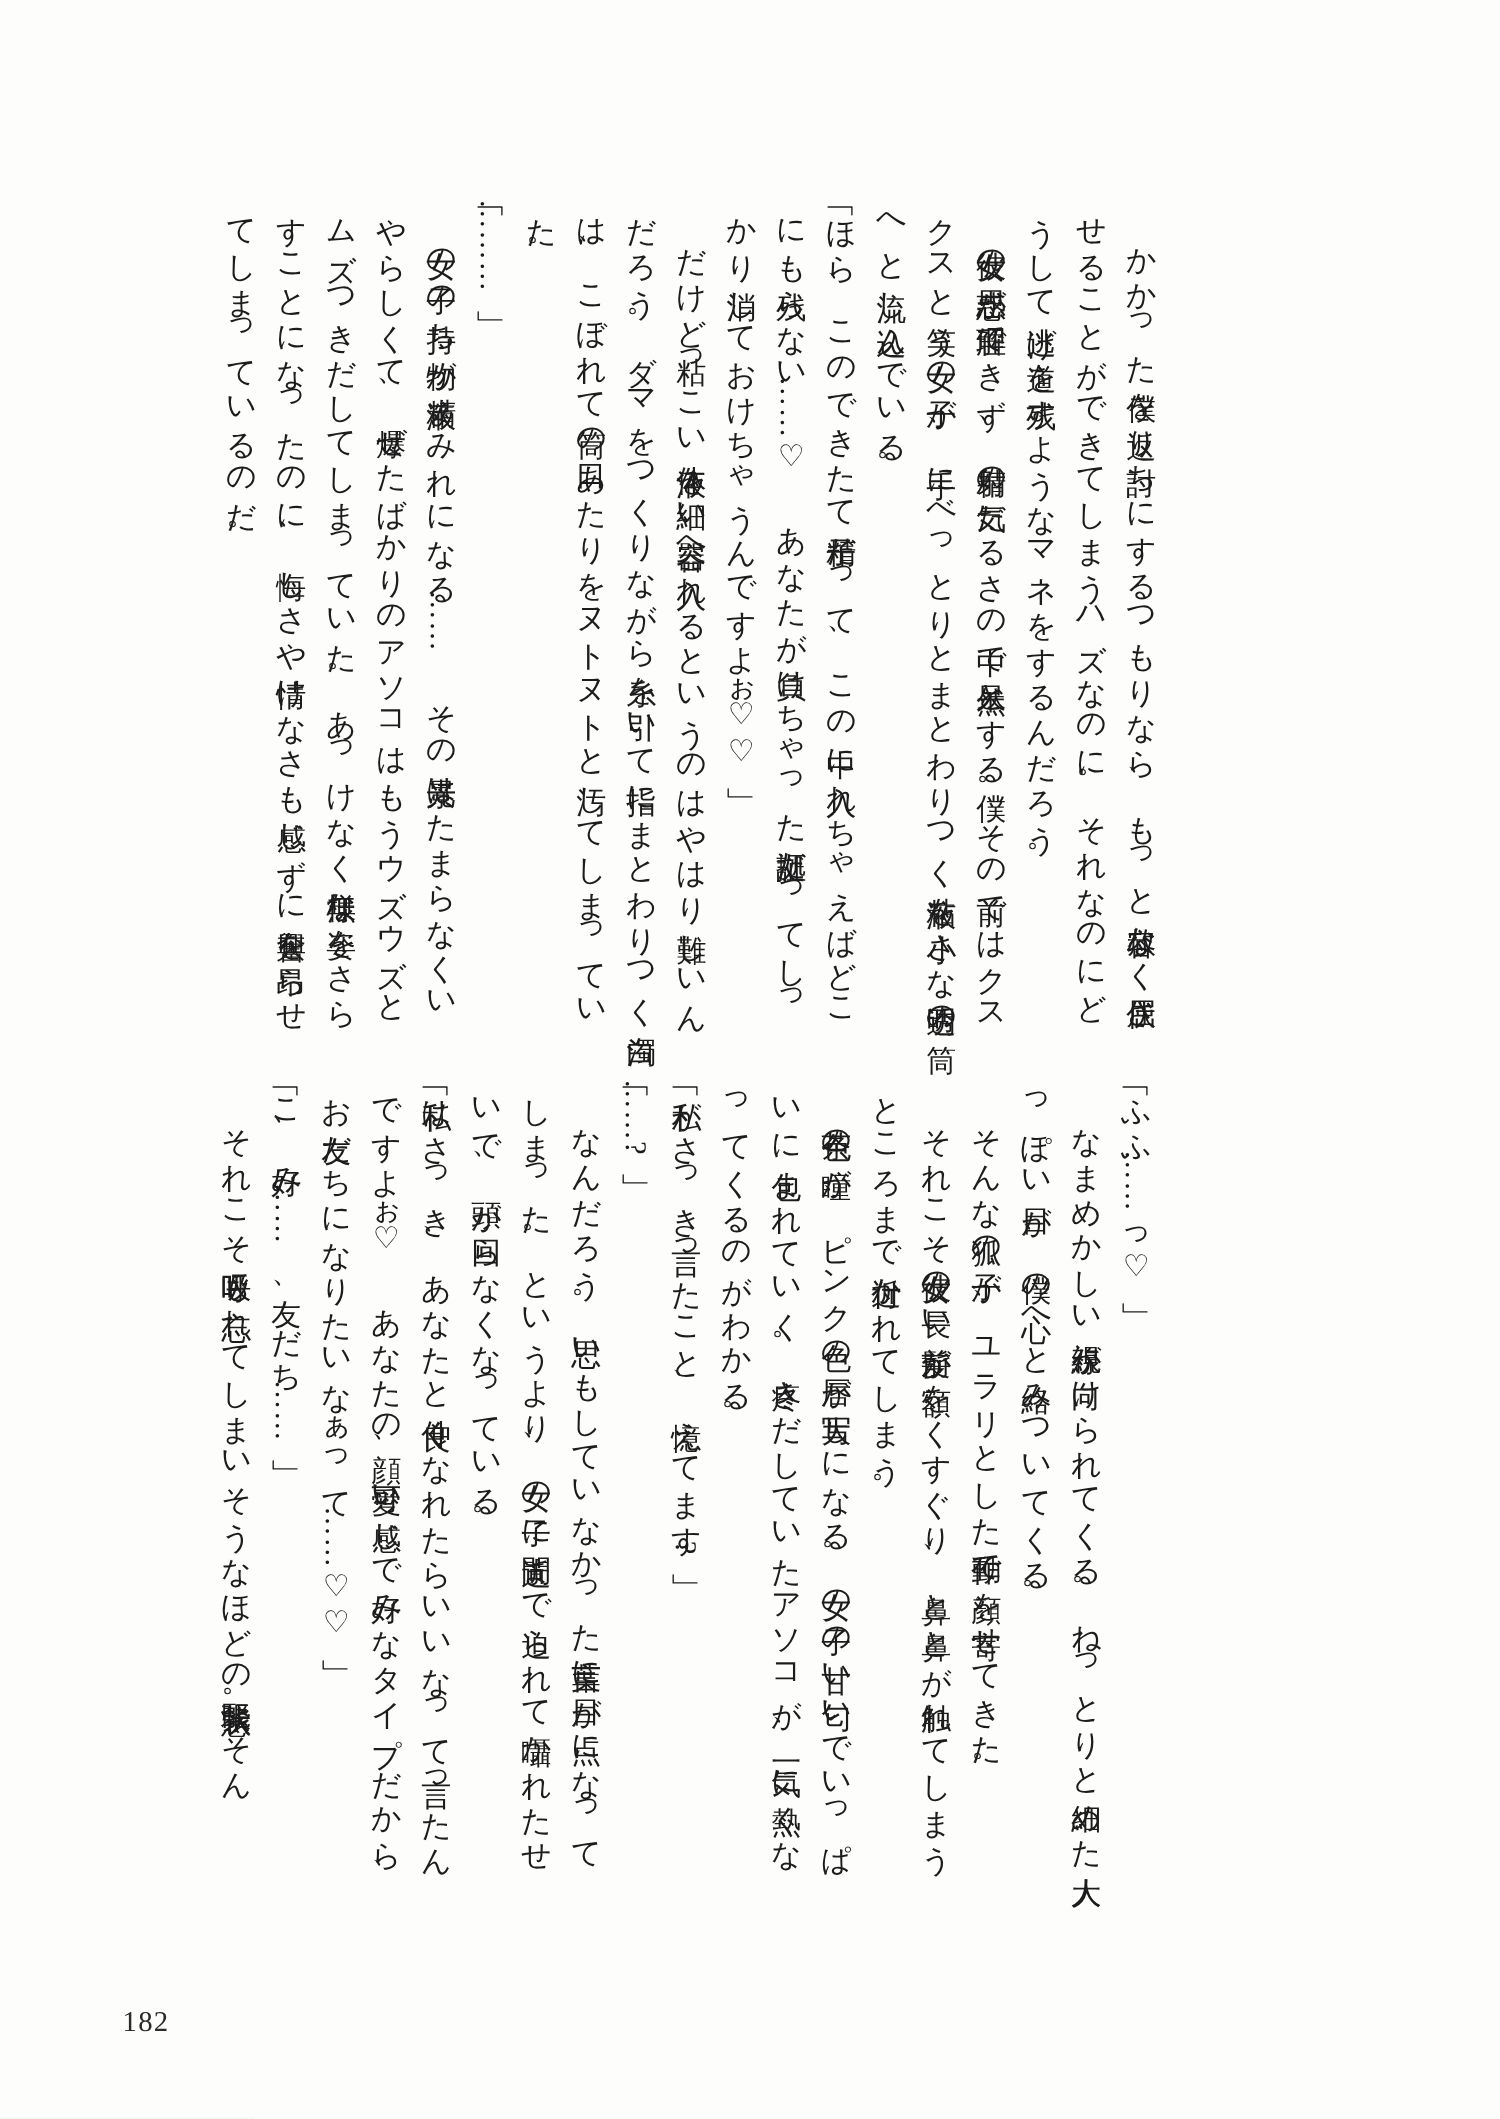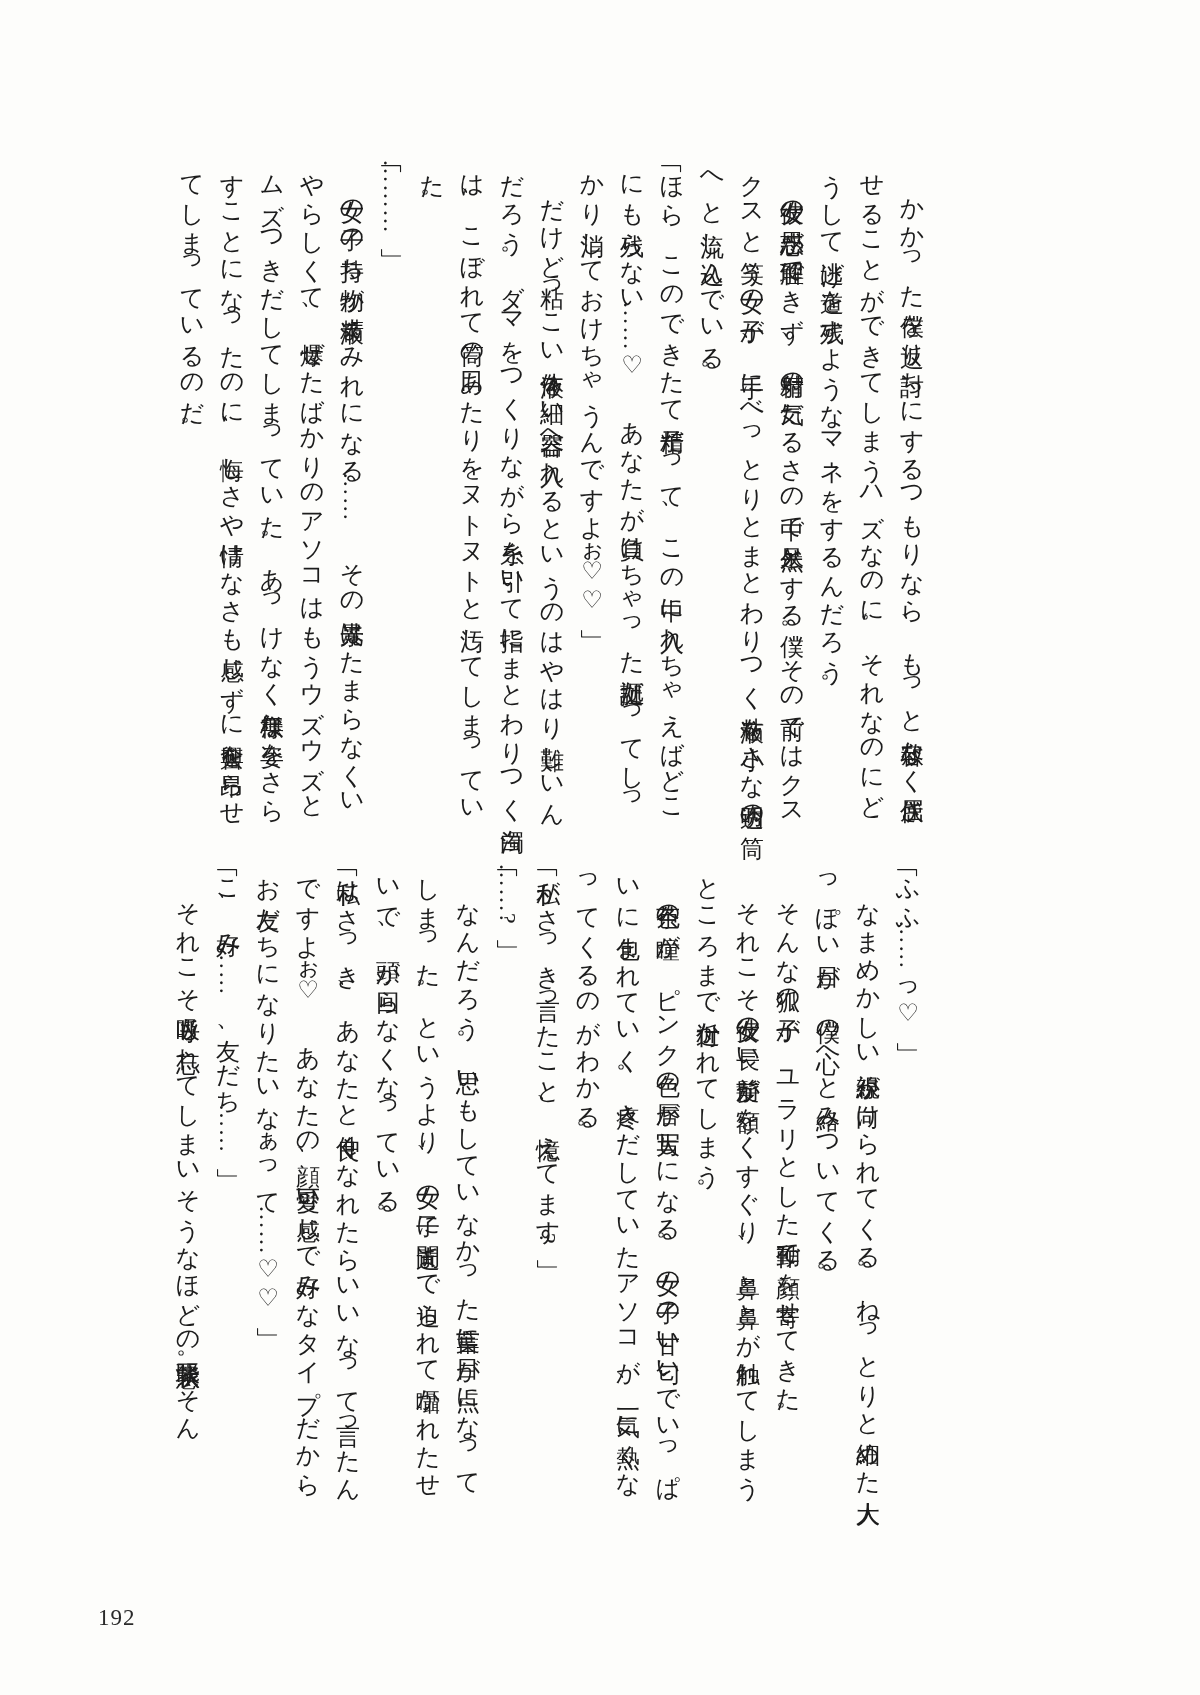--- a/index.html
+++ b/index.html
@@ -76,15 +76,15 @@
       <p class="para indent">それこそ彼女の長い前髪が額をくすぐり、鼻と鼻とが触れてしまうところまで近付かれてしまう。</p>
       <p class="para indent">茶色の瞳が、ピンク色の唇が大写しになる。女の子の甘い匂いでいっぱいに包まれていく。疼きだしていたアソコが、一気に熱くなってくるのがわかる。</p>
       <p class="para">「私がさっき言ったこと、憶えてます?」</p>
       <p class="para">「……?」</p>
       <p class="para indent">なんだろう。思いもしていなかった言葉に目が点になってしまった。というより、女の子に間近まで迫られて囁かれたせいで、頭が回らなくなっている。</p>
       <p class="para">「私はさっき、あなたと仲良くなれたらいいなって言ったんですよぉ♡　あなたの顔、可愛い感じで好みなタイプだから、お友だちになりたいなぁって……♡♡」</p>
       <p class="para">「こ、好み……　友、だち……」</p>
       <p class="para indent">それこそ呼吸も忘れてしまいそうなほどの緊張状態。そん</p>
     </div>
 
-  <div class="page-number">192</div>
+  <div class="page-number">182</div>
 
 </div>
 
 </body></html>

